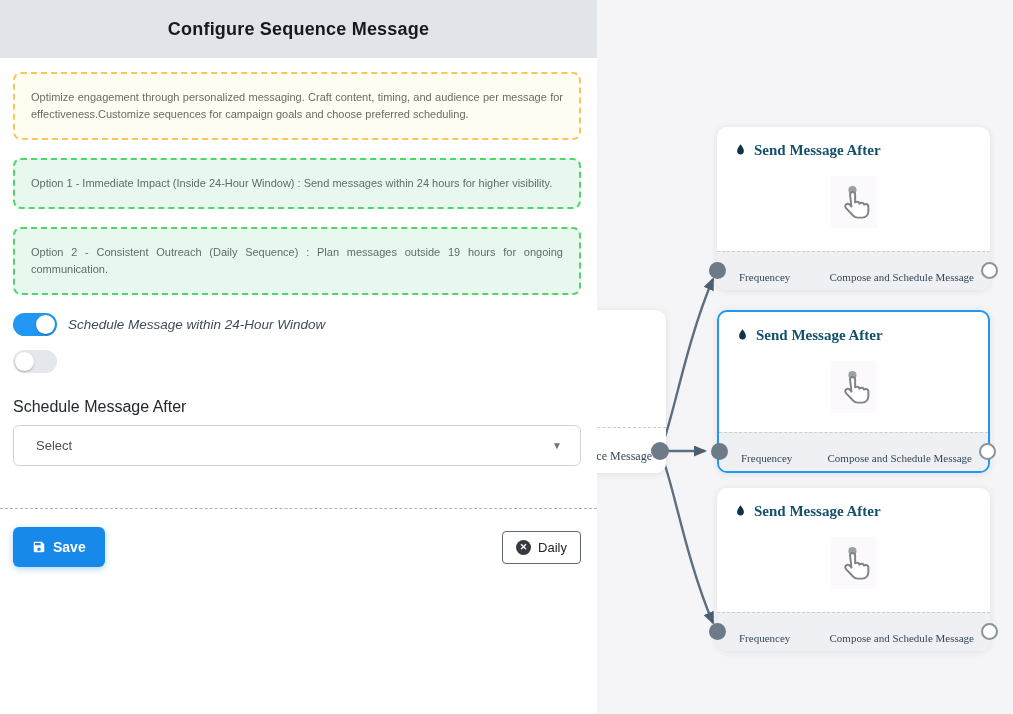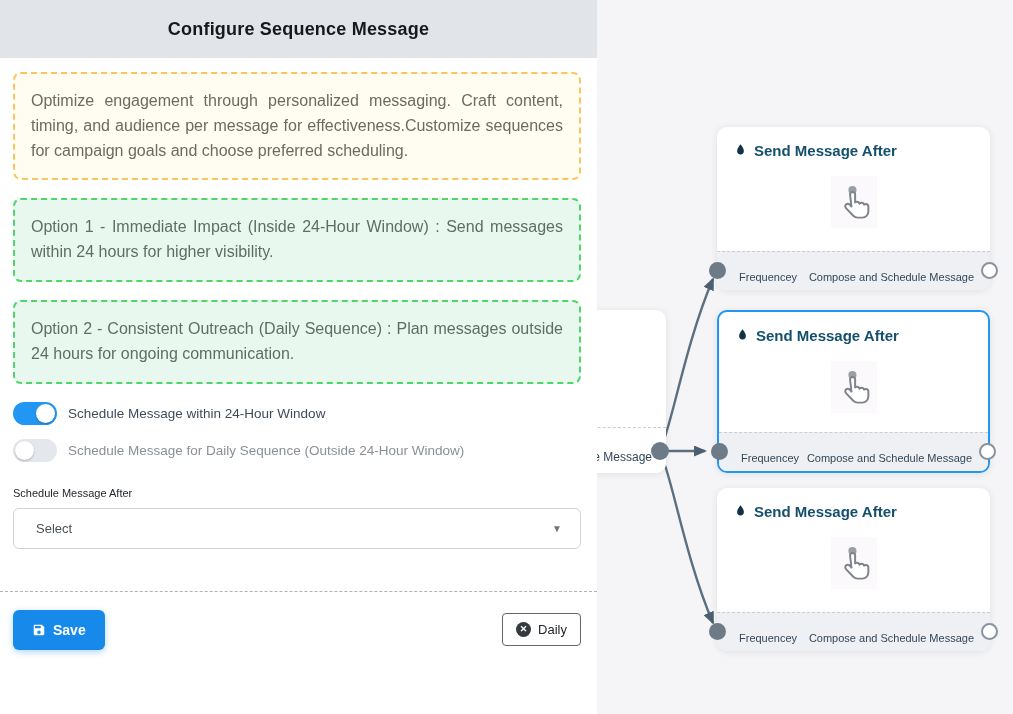--- a/index.html
+++ b/index.html
@@ -6,37 +6,37 @@
   html,body { width:1013px; height:714px; }
   body { font-family:"Liberation Sans", sans-serif; }
   .app { position:relative; width:1013px; height:714px; overflow:hidden; background:#404040; }
 
   
   .panel { position:absolute; left:0; top:0; width:597px; height:714px; background:#fff; }
   .panel-header { height:58px; background:#e1e4e9; display:flex; align-items:center; justify-content:center; }
   .panel-title { font-size:18px; font-weight:bold; color:#15181c; letter-spacing:.2px; }
   .panel-body { padding:14px 16px 0 13px; }
 
-  .box { border-radius:8px; padding:15px 16px; font-size:16px; line-height:1.55;
+  .box { border-radius:8px; padding:15px 16px; font-size:11px; line-height:1.55;
          text-align:justify; margin-bottom:18px; }
   .box.yellow { background:#fffdf2; border:2px dashed #fbc55e; color:#6d6a5e; }
   .box.green  { background:#e9f8ee; border:2px dashed #4fd569; color:#5f6e64; }
 
   .toggle-row { display:flex; align-items:center; margin:4px 0 14px 0; }
   .switch { position:relative; width:44px; height:23px; border-radius:12px; flex:0 0 auto; cursor:pointer; }
   .switch.on  { background:#2196f3; }
   .switch.off { background:#e4e7eb; }
   .knob { position:absolute; top:2px; width:19px; height:19px; border-radius:50%;
           background:#fff; box-shadow:0 1px 2px rgba(0,0,0,.25); }
   .switch.on  .knob { right:2px; }
   .switch.off .knob { left:2px; }
-  .toggle-label { margin-left:11px; font-size:13.5px; color:#3d4c5a; }
+  .toggle-label { margin-left:11px; font-size:13.5px; color:#3d4c5a;font-style:italic; }
   .toggle-label.muted { color:#8a9096; }
 
-  .field-label { display:block; margin-top:25px; font-size:11px; color:#23282d; }
+  .field-label { display:block; margin-top:25px; font-size:16px; color:#23282d; }
   .select { margin-top:9px; height:41px; border:1px solid #ced4da; border-radius:6px;
             display:flex; align-items:center; justify-content:space-between;
             padding:0 18px 0 22px; cursor:pointer; background:#fff; }
   .select-value { font-size:13px; color:#495057; }
   .caret { font-size:10px; color:#6c757d; }
 
   .panel-divider { margin:42px -16px 0 -13px; border-top:1px dashed #adb3b9; }
 
   .panel-footer { display:flex; align-items:center; justify-content:space-between; margin-top:18px; }
   .btn-save { display:flex; align-items:center; gap:7px; background:#1789eb; color:#fff;
@@ -47,21 +47,21 @@
                border:1px solid #60676d; border-radius:4px; height:33px; padding:0 13px;
                font-size:13px; cursor:pointer; font-family:"Liberation Sans", sans-serif; }
   .x-circle { width:15px; height:15px; border-radius:50%; background:#343a40; color:#fff;
               font-size:9px; line-height:15px; text-align:center; display:inline-block; font-weight:bold; }
 
   
   .canvas { position:absolute; left:597px; top:0; width:416px; height:714px; background:#f5f5f7; overflow:hidden; }
   .edges { position:absolute; inset:0; width:416px; height:714px; }
 
   .node { position:absolute; left:120px; width:273px; height:163px; background:#fff;
-          border-radius:10px; box-shadow:0 1px 7px rgba(30,40,60,.10); }
+          border-radius:10px; box-shadow:0 1px 7px rgba(30,40,60,.10);font-family:Liberation Serif, serif; }
   .node.selected { border:2px solid #2196f3; }
   .node-title { display:flex; align-items:center; gap:7px; padding:15px 0 0 17px;
                 font-size:15px; font-weight:bold; color:#14506e; }
   .tap-wrap { position:absolute; left:50%; top:49px; transform:translateX(-50%);
               width:46px; height:52px; background:#fcf9fc; display:flex;
               align-items:center; justify-content:center; }
   .node-footer { position:absolute; left:0; right:0; bottom:0; height:39px; background:#eef0f3;
                  border-top:1.5px dashed #c9ced3; border-radius:0 0 10px 10px;
                  display:flex; align-items:center; justify-content:space-between;
                  padding:12px 16px 0 22px; font-size:11px; color:#33475b; }
@@ -89,35 +89,34 @@
     <div class="panel-body">
       <div class="box yellow">
         <p>Optimize engagement through personalized messaging. Craft content, timing, and audience per message for effectiveness.Customize sequences for campaign goals and choose preferred scheduling.</p>
       </div>
 
       <div class="box green">
         <p>Option 1 - Immediate Impact (Inside 24-Hour Window) : Send messages within 24 hours for higher visibility.</p>
       </div>
 
       <div class="box green">
-        <p>Option 2 - Consistent Outreach (Daily Sequence) : Plan messages outside 24 hours for ongoing communication.</p>
+        <p>Option 2 - Consistent Outreach (Daily Sequence) : Plan messages outside 19 hours for ongoing communication.</p>
       </div>
 
       <div class="toggle-row">
         <span class="switch on">
             <span class="knob"></span>
           </span>
         <span class="toggle-label">Schedule Message within 24-Hour Window</span>
       </div>
 
       <div class="toggle-row">
         <span class="switch off">
             <span class="knob"></span>
           </span>
-        <span class="toggle-label muted">Schedule Message for Daily Sequence (Outside 24-Hour Window)</span>
       </div>
 
       <label class="field-label">Schedule Message After</label>
       <div class="select">
         <span class="select-value">Select</span>
         <span class="caret">▼</span>
       </div>
 
       <div class="panel-divider"></div>
 

